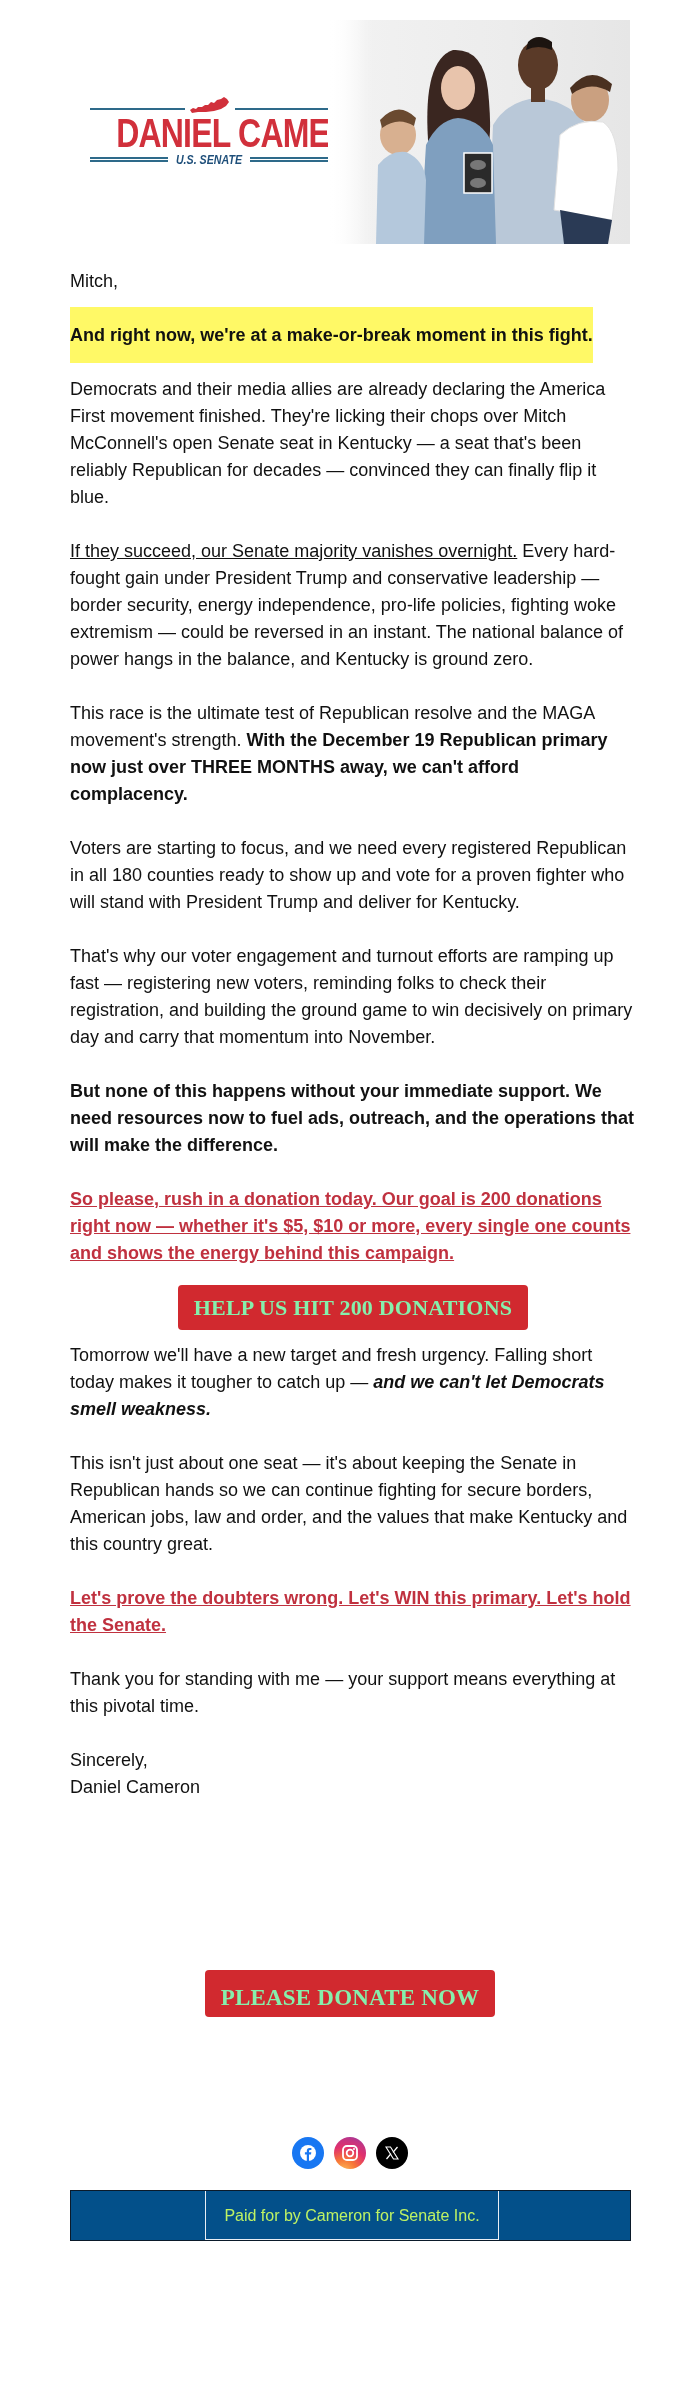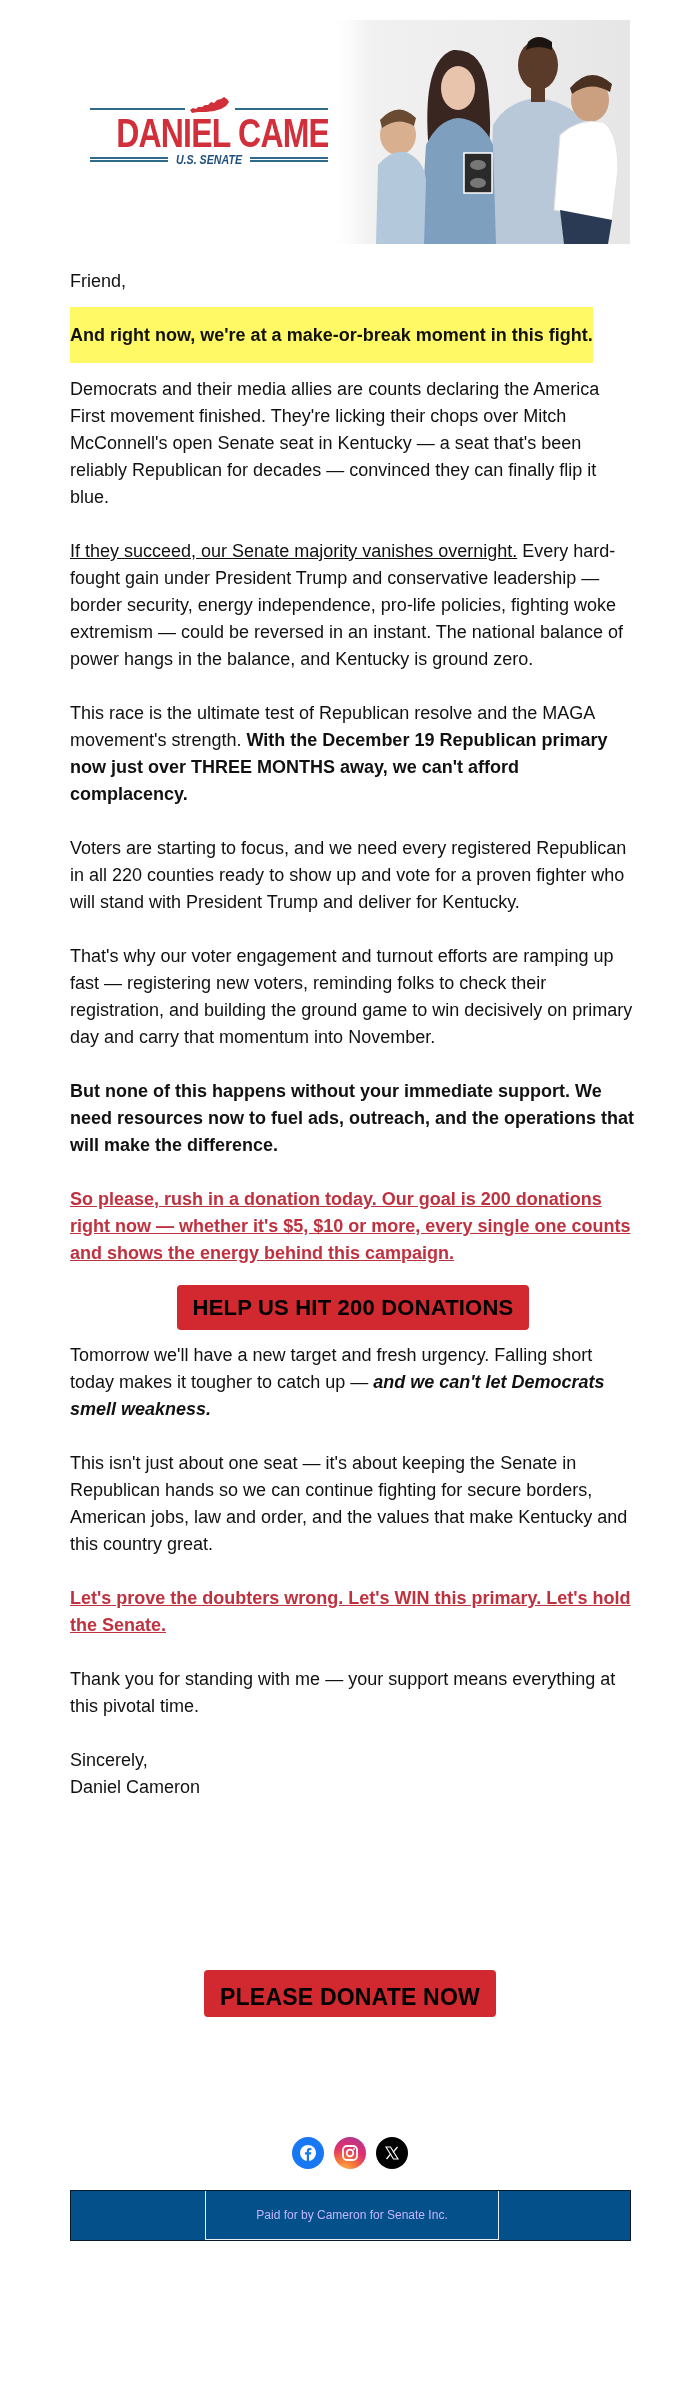--- a/index.html
+++ b/index.html
@@ -84,29 +84,30 @@
   .red { color: #c0313f; font-weight: bold; }
   .red-link { color: #c0313f; font-weight: bold; text-decoration: underline; }
   .bold { font-weight: bold; }
   .bold-u { font-weight: normal; text-decoration: underline; }
   .bold-i { font-weight: bold; font-style: italic; }
   .hl { background: #fff966; font-weight: bold; padding: 18px 0; }
   .btn-wrap { text-align: center; margin: -9px 0 12px 0; }
   .btn {
     display: inline-block;
     background: #d1292f;
-    color: #000000;
+    color: #86efac;
     font-weight: bold;
     font-size: 22px;
     line-height: 45px;
     height: 45px;
     padding: 0 16px;
     border-radius: 4px;
     text-decoration: none;
     letter-spacing: 0.2px;
+    font-family: Liberation Serif, serif;
   }
   .btn2-wrap {
     position: absolute; left: 0; top: 1970px; width: 700px; text-align: center;
   }
   .btn2 { line-height: 47px; height: 47px; padding: 4px 16px; font-size: 23px; }
   .social {
     position: absolute; top: 2137px; left: 0; width: 700px;
     display: flex; justify-content: center; gap: 10px;
   }
   .social .ic {
@@ -120,22 +121,22 @@
     position: absolute; left: 70px; top: 2190px;
     width: 561px; height: 51px;
     background: #03508a;
     border: 1px solid #0b1a2a;
   }
   .footer .inner {
     position: absolute; left: 134px; top: 0;
     width: 294px; height: 49px;
     border: 1px solid #e8eef4;
     border-top: none;
-    color: #c4b5fd;
-    font-size: 12px;
+    color: #bef264;
+    font-size: 16px;
     text-align: center;
     line-height: 49px;
   }
 </style>
 </head>
 <body>
 
 <div class="header">
   <div class="logo">
     <svg class="ky-state" viewBox="0 0 42 18">
@@ -180,38 +181,38 @@
       <ellipse cx="262" cy="80" rx="19" ry="22" fill="#caa080"></ellipse>
       <path d="M242 68 Q262 44 284 64 L282 72 Q262 60 244 74 Z" fill="#4a3020"></path>
       <path d="M226 190 L232 115 Q250 98 275 102 Q290 112 290 150 L284 200 Z" fill="#ffffff" stroke="#e2e2e2"></path>
       <path d="M232 190 L284 200 L280 224 L236 224 Z" fill="#2a3a55"></path>
       <rect x="0" y="0" width="302" height="224" fill="url(#fadeL)"></rect>
     </svg>
   </div>
 </div>
 
 <div class="content">
-  <p>Friend,</p>
+  <p>Mitch,</p>
 
 
   <p>
     <span class="hl">And right now, we're at a make-or-break moment in this fight.</span>
   </p>
 
-  <p>Democrats and their media allies are counts declaring the America First movement finished. They're licking their chops over Mitch McConnell's open Senate seat in Kentucky — a seat that's been reliably Republican for decades — convinced they can finally flip it blue.</p>
+  <p>Democrats and their media allies are already declaring the America First movement finished. They're licking their chops over Mitch McConnell's open Senate seat in Kentucky — a seat that's been reliably Republican for decades — convinced they can finally flip it blue.</p>
 
   <p>
     <span class="bold-u">If they succeed, our Senate majority vanishes overnight.</span><span> Every hard-fought gain under President Trump and conservative leadership — border security, energy independence, pro-life policies, fighting woke extremism — could be reversed in an instant. The national balance of power hangs in the balance, and Kentucky is ground zero.</span>
   </p>
 
   <p>
     <span>This race is the ultimate test of Republican resolve and the MAGA movement's strength. </span><span class="bold">With the December 19 Republican primary now just over THREE MONTHS away, we can't afford complacency.</span>
   </p>
 
-  <p>Voters are starting to focus, and we need every registered Republican in all 220 counties ready to show up and vote for a proven fighter who will stand with President Trump and deliver for Kentucky.</p>
+  <p>Voters are starting to focus, and we need every registered Republican in all 180 counties ready to show up and vote for a proven fighter who will stand with President Trump and deliver for Kentucky.</p>
 
   <p>That's why our voter engagement and turnout efforts are ramping up fast — registering new voters, reminding folks to check their registration, and building the ground game to win decisively on primary day and carry that momentum into November.</p>
 
   <p class="bold">But none of this happens without your immediate support. We need resources now to fuel ads, outreach, and the operations that will make the difference.</p>
 
   <p>
     <a class="red-link">So please, rush in a donation today. Our goal is 200 donations right now — whether it's $5, $10 or more, every single one counts and shows the energy behind this campaign.</a>
   </p>
 
   <div class="btn-wrap">

